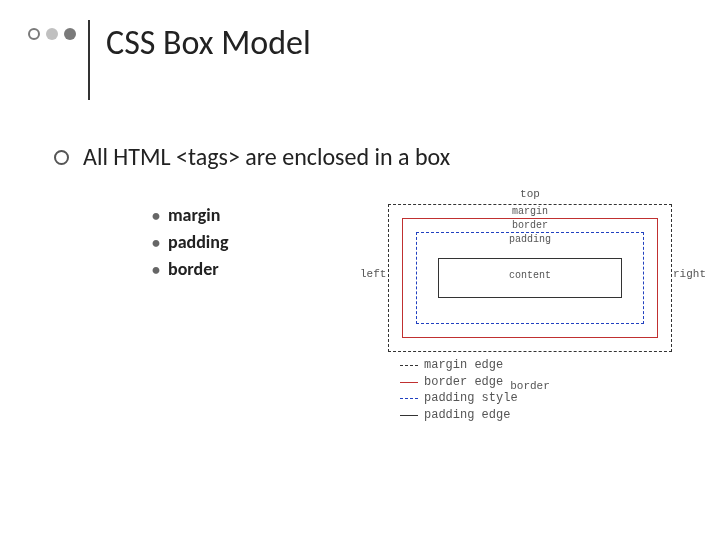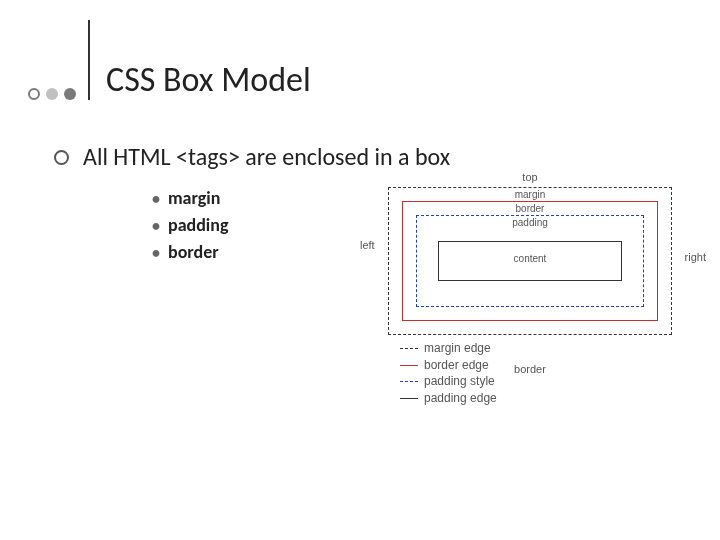--- a/index.html
+++ b/index.html
@@ -9,21 +9,21 @@
     background: #ffffff;
     font-family: Calibri, Arial, sans-serif;
     position: relative;
     overflow: hidden;
   }
   .header {
     position: absolute;
     top: 28px;
     left: 28px;
     display: flex;
-    align-items: flex-end;
+    align-items: flex-start;
   }
   .dots {
     display: flex;
     gap: 6px;
     margin-right: 12px;
   }
   .dot {
     width: 12px;
     height: 12px;
     border-radius: 50%;
@@ -48,21 +48,21 @@
     position: absolute;
     top: 142px;
     left: 54px;
     right: 20px;
   }
   .bullet-main {
     font-size: 24px;
     color: #222;
     display: flex;
     align-items: flex-start;
-    margin-bottom: 0;
+    margin-bottom: 17px;
   }
   .bullet-main::before {
     content: "";
     display: inline-block;
     width: 11px;
     height: 11px;
     border: 2px solid #555;
     border-radius: 50%;
     margin-right: 14px;
     margin-top: 8px;
@@ -109,32 +109,32 @@
   }
   .desc-item::before {
     content: "•";
     color: #666;
     font-size: 16px;
     margin-right: 8px;
   }
   .diagram-col {
     flex: 1;
     position: relative;
-    font-family: Liberation Sans, sans-serif;
+    font-family: Liberation Mono, monospace;
     font-size: 11px;
     color: #444;
   }
   .diagram-wrap {
     position: relative;
     width: 340px;
     height: 230px;
   }
   .lbl { position: absolute; font-size: 11px; color: #555; }
   .lbl-top { top: 0; left: 50%; transform: translateX(-50%); }
-  .lbl-left { top: 68px; left: 0; }
+  .lbl-left { top: 80px; left: 0; }
   .lbl-right { top: 80px; right: -6px; }
   .lbl-bottom { bottom: 26px; left: 50%; transform: translateX(-50%); }
   .box-margin {
     position: absolute;
     top: 16px; left: 28px; right: 28px; height: 148px;
     border: 1px dashed #333;
   }
   .box-border {
     position: absolute;
     top: 30px; left: 42px; right: 42px; height: 120px;

